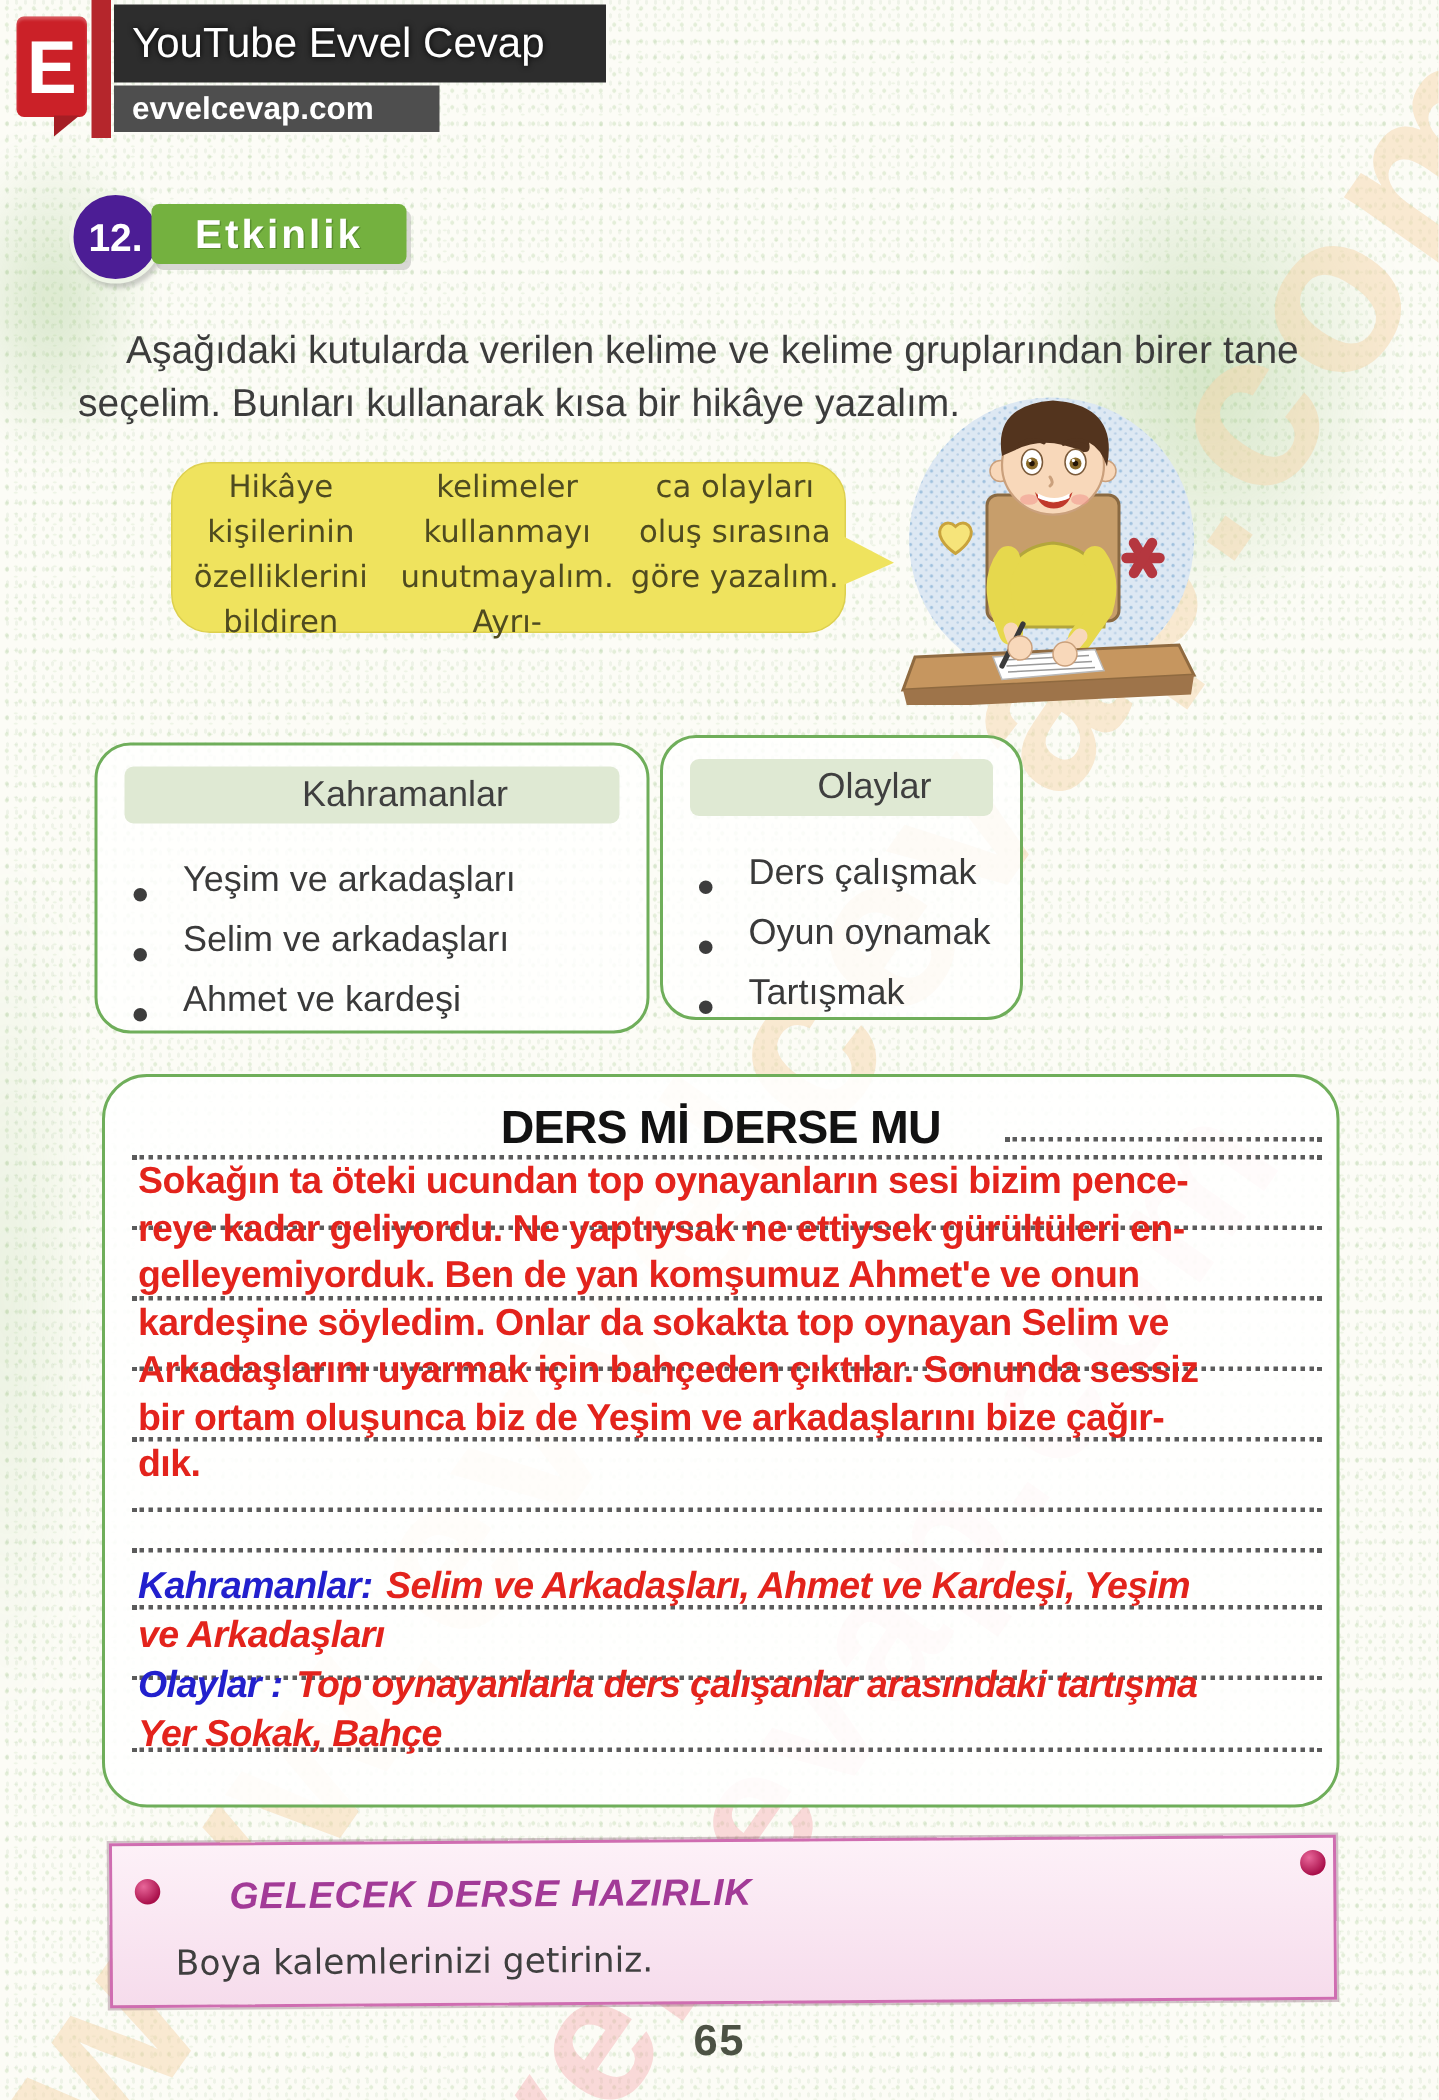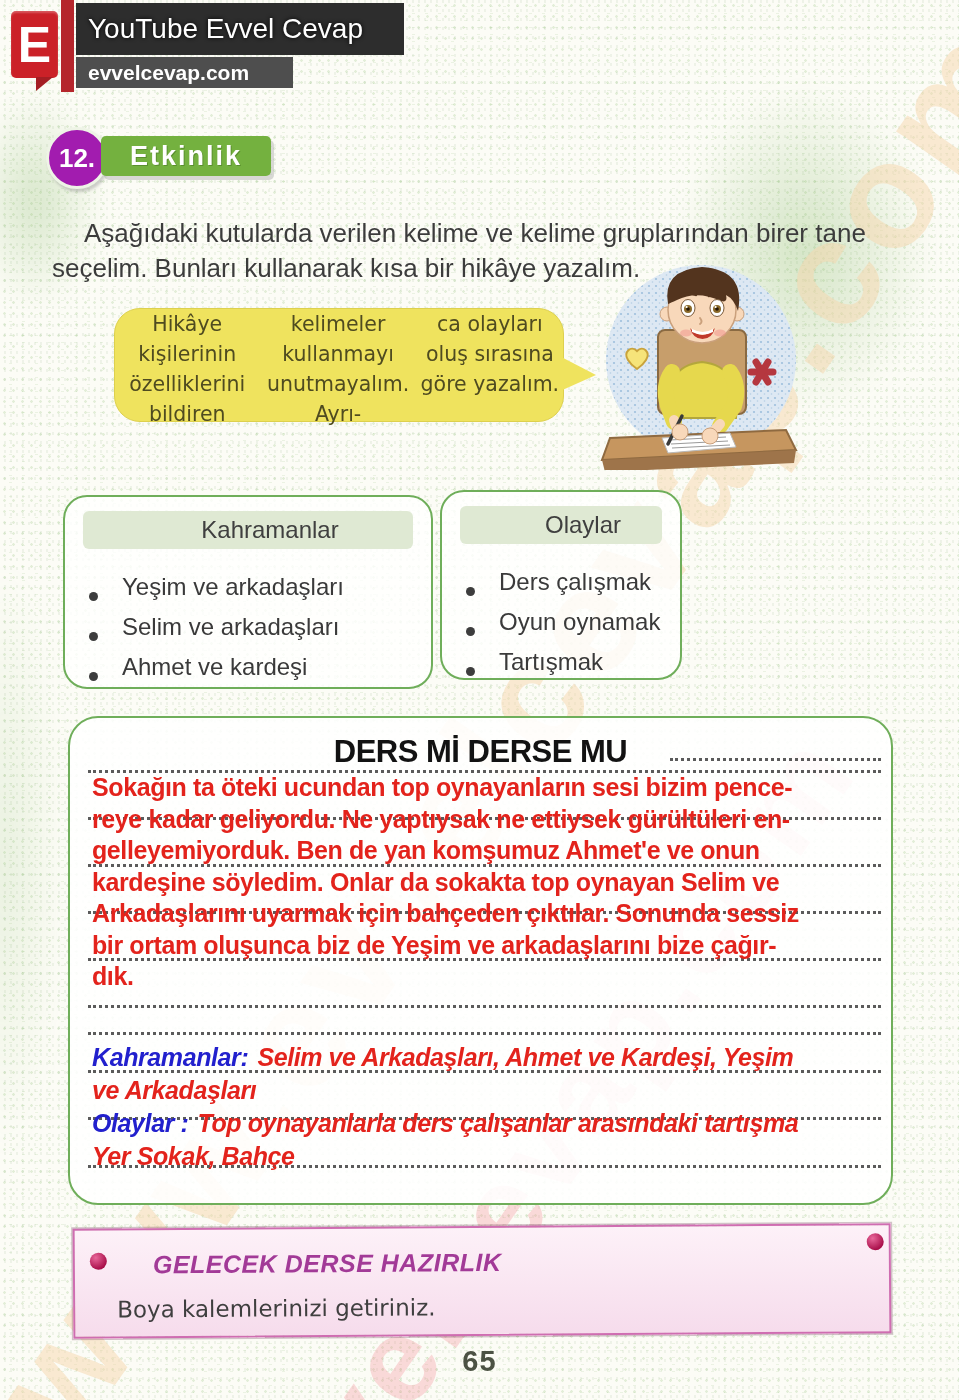--- a/index.html
+++ b/index.html
@@ -37,21 +37,21 @@
            border-style:solid;border-width:14px 17px 0 0;border-color:#a51e24 transparent transparent transparent;}
   .e-badge span{color:#fff;font-size:50px;font-weight:bold;line-height:1;}
   .title-bar{left:76px;top:3px;width:328px;height:52px;background:#2d2d2d;
            display:flex;align-items:center;padding-left:12px;box-sizing:border-box;}
   .title-bar span{color:#fff;font-size:28px;font-weight:normal;text-shadow:0 0 4px #000;}
   .site-bar{left:76px;top:57px;width:217px;height:31px;background:#4e4e4e;
            display:flex;align-items:center;padding-left:12px;box-sizing:border-box;}
   .site-bar span{color:#fff;font-size:21px;font-weight:bold;}
 
   
-  .num-circle{left:46px;top:127px;width:56px;height:56px;border-radius:50%;background:#a21caf;
+  .num-circle{left:46px;top:127px;width:56px;height:56px;border-radius:50%;background:#4c1d95;
       border:3px solid #eef4e6;display:flex;align-items:center;justify-content:center;
       box-shadow:2px 3px 3px rgba(120,120,120,.35);}
   .num-circle span{color:#fff;font-size:26px;font-weight:bold;}
   .etk-label{left:101px;top:136px;width:170px;height:40px;background:#74b13f;border-radius:5px;
       display:flex;align-items:center;justify-content:center;
       box-shadow:3px 4px 0 rgba(150,150,150,.35);}
   .etk-label span{color:#fff;font-size:27px;font-weight:bold;letter-spacing:2px;
       text-shadow:1px 1px 0 #5a8f2f;}
   .instruction{left:52px;top:190px;width:860px;font-size:26px;line-height:35px;
       color:#3c3c3c;text-indent:32px;}

